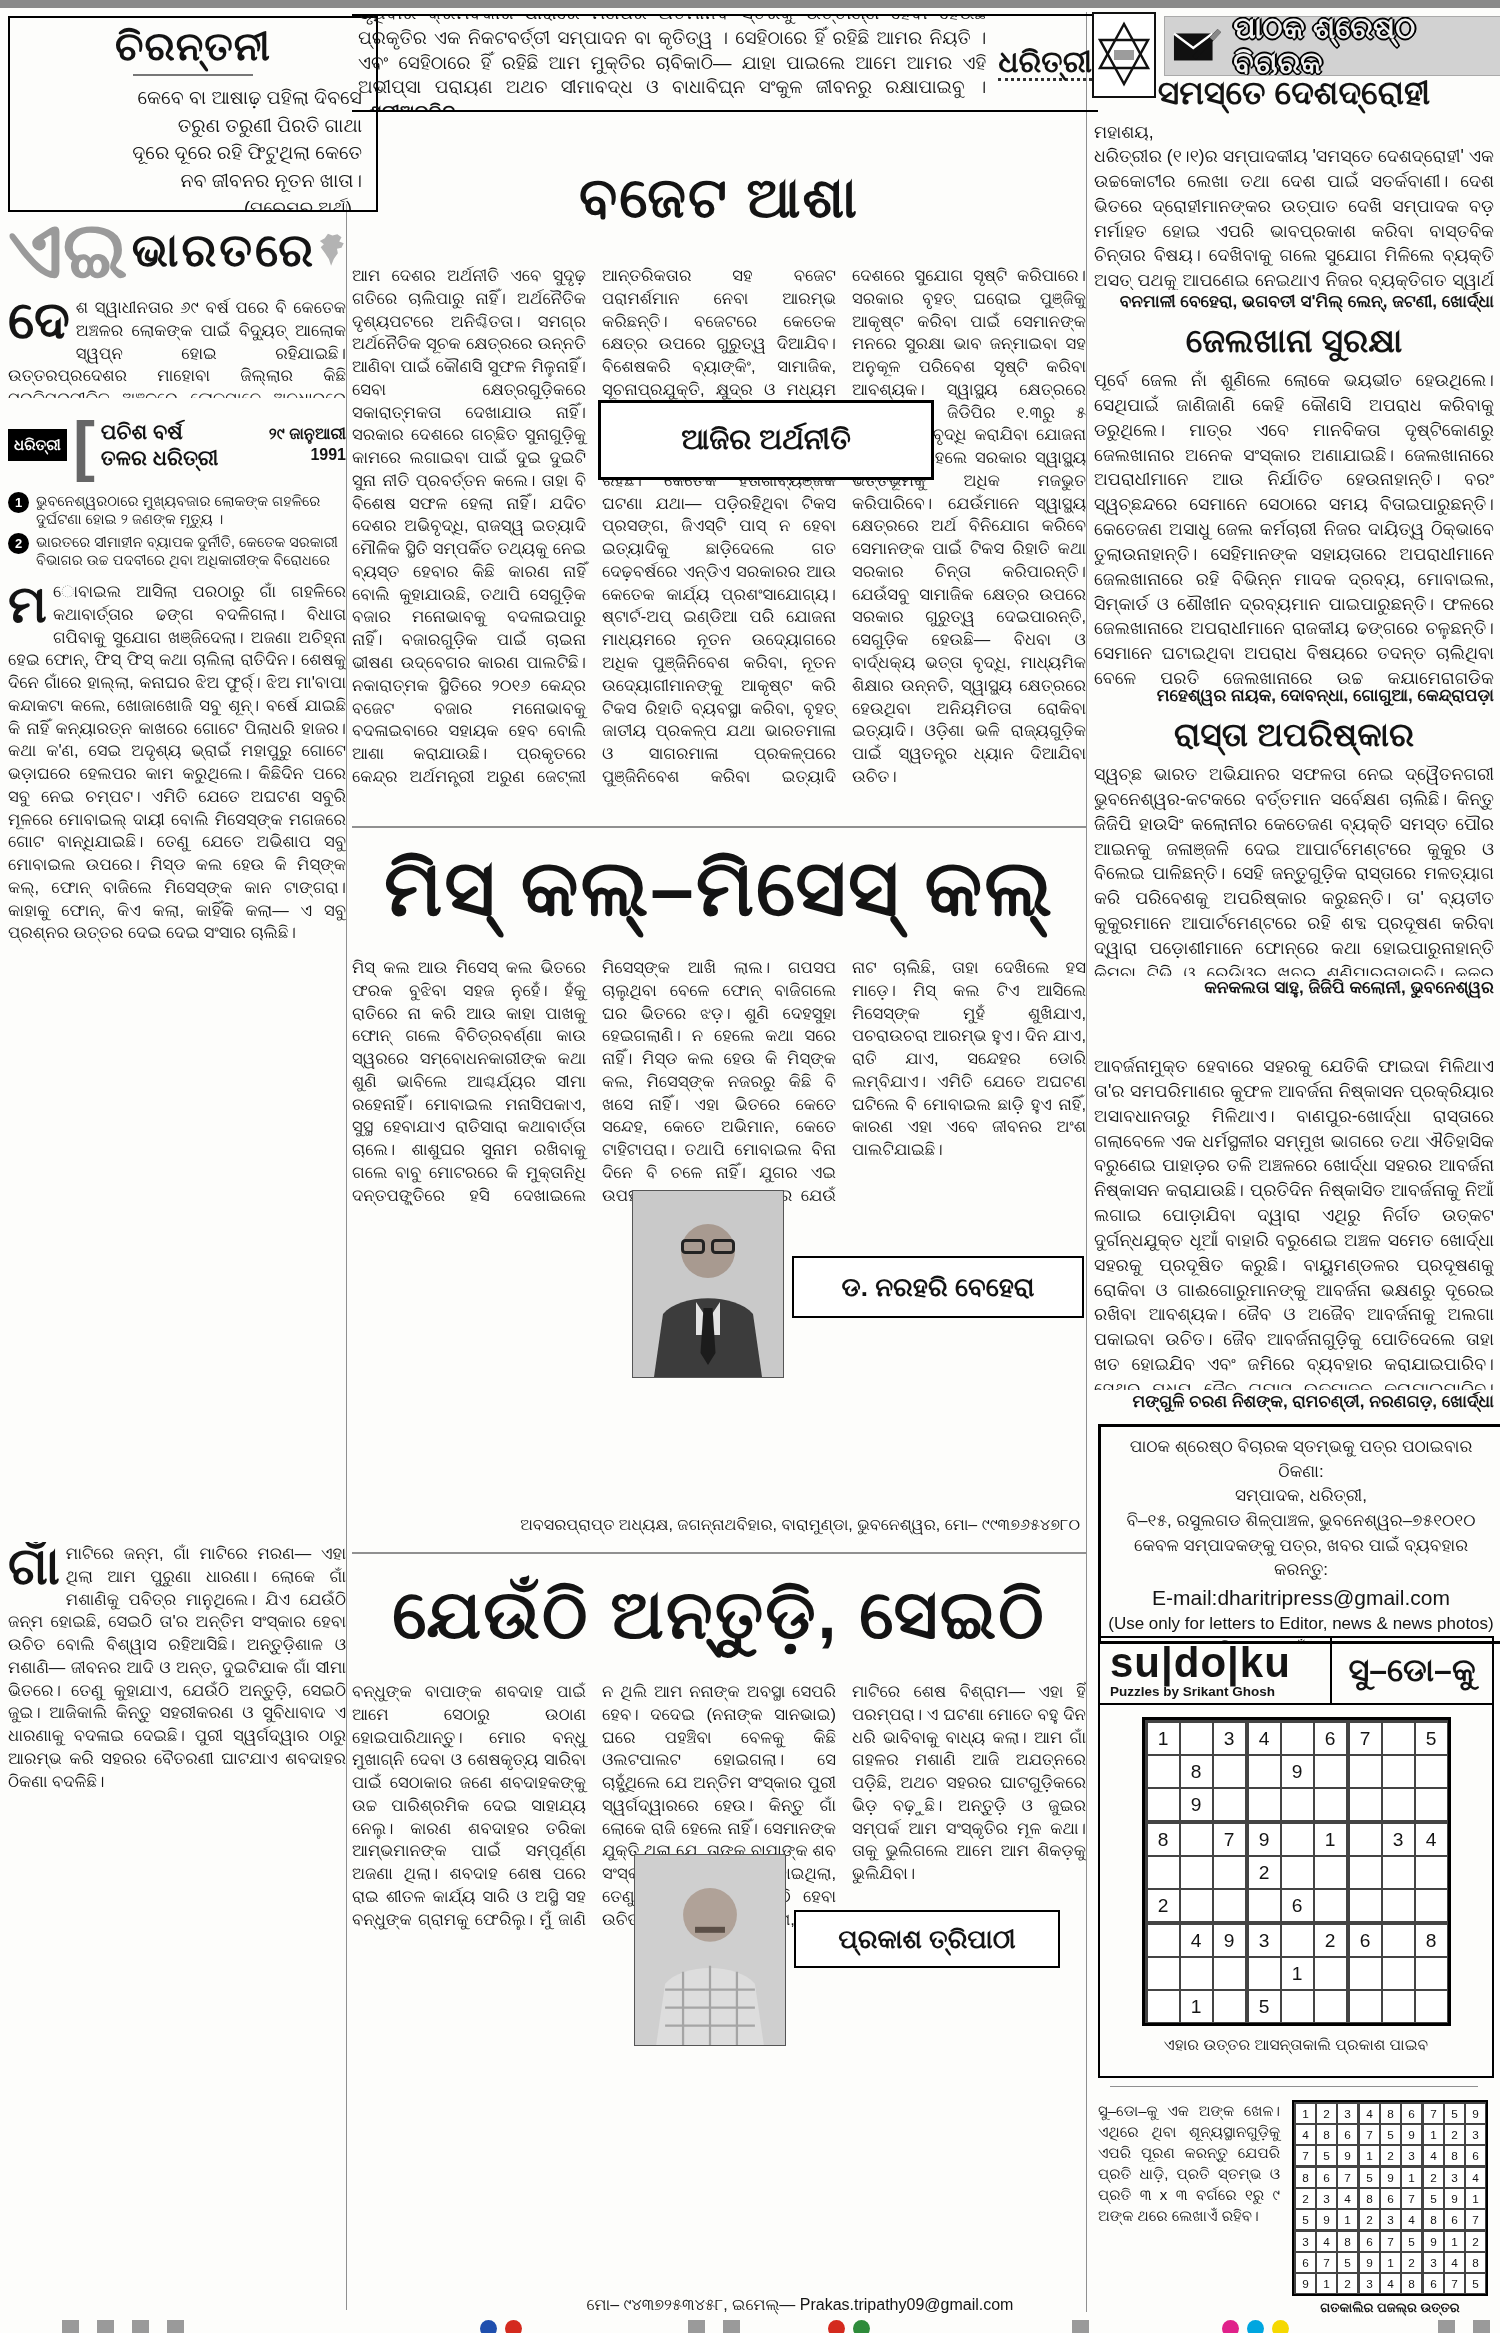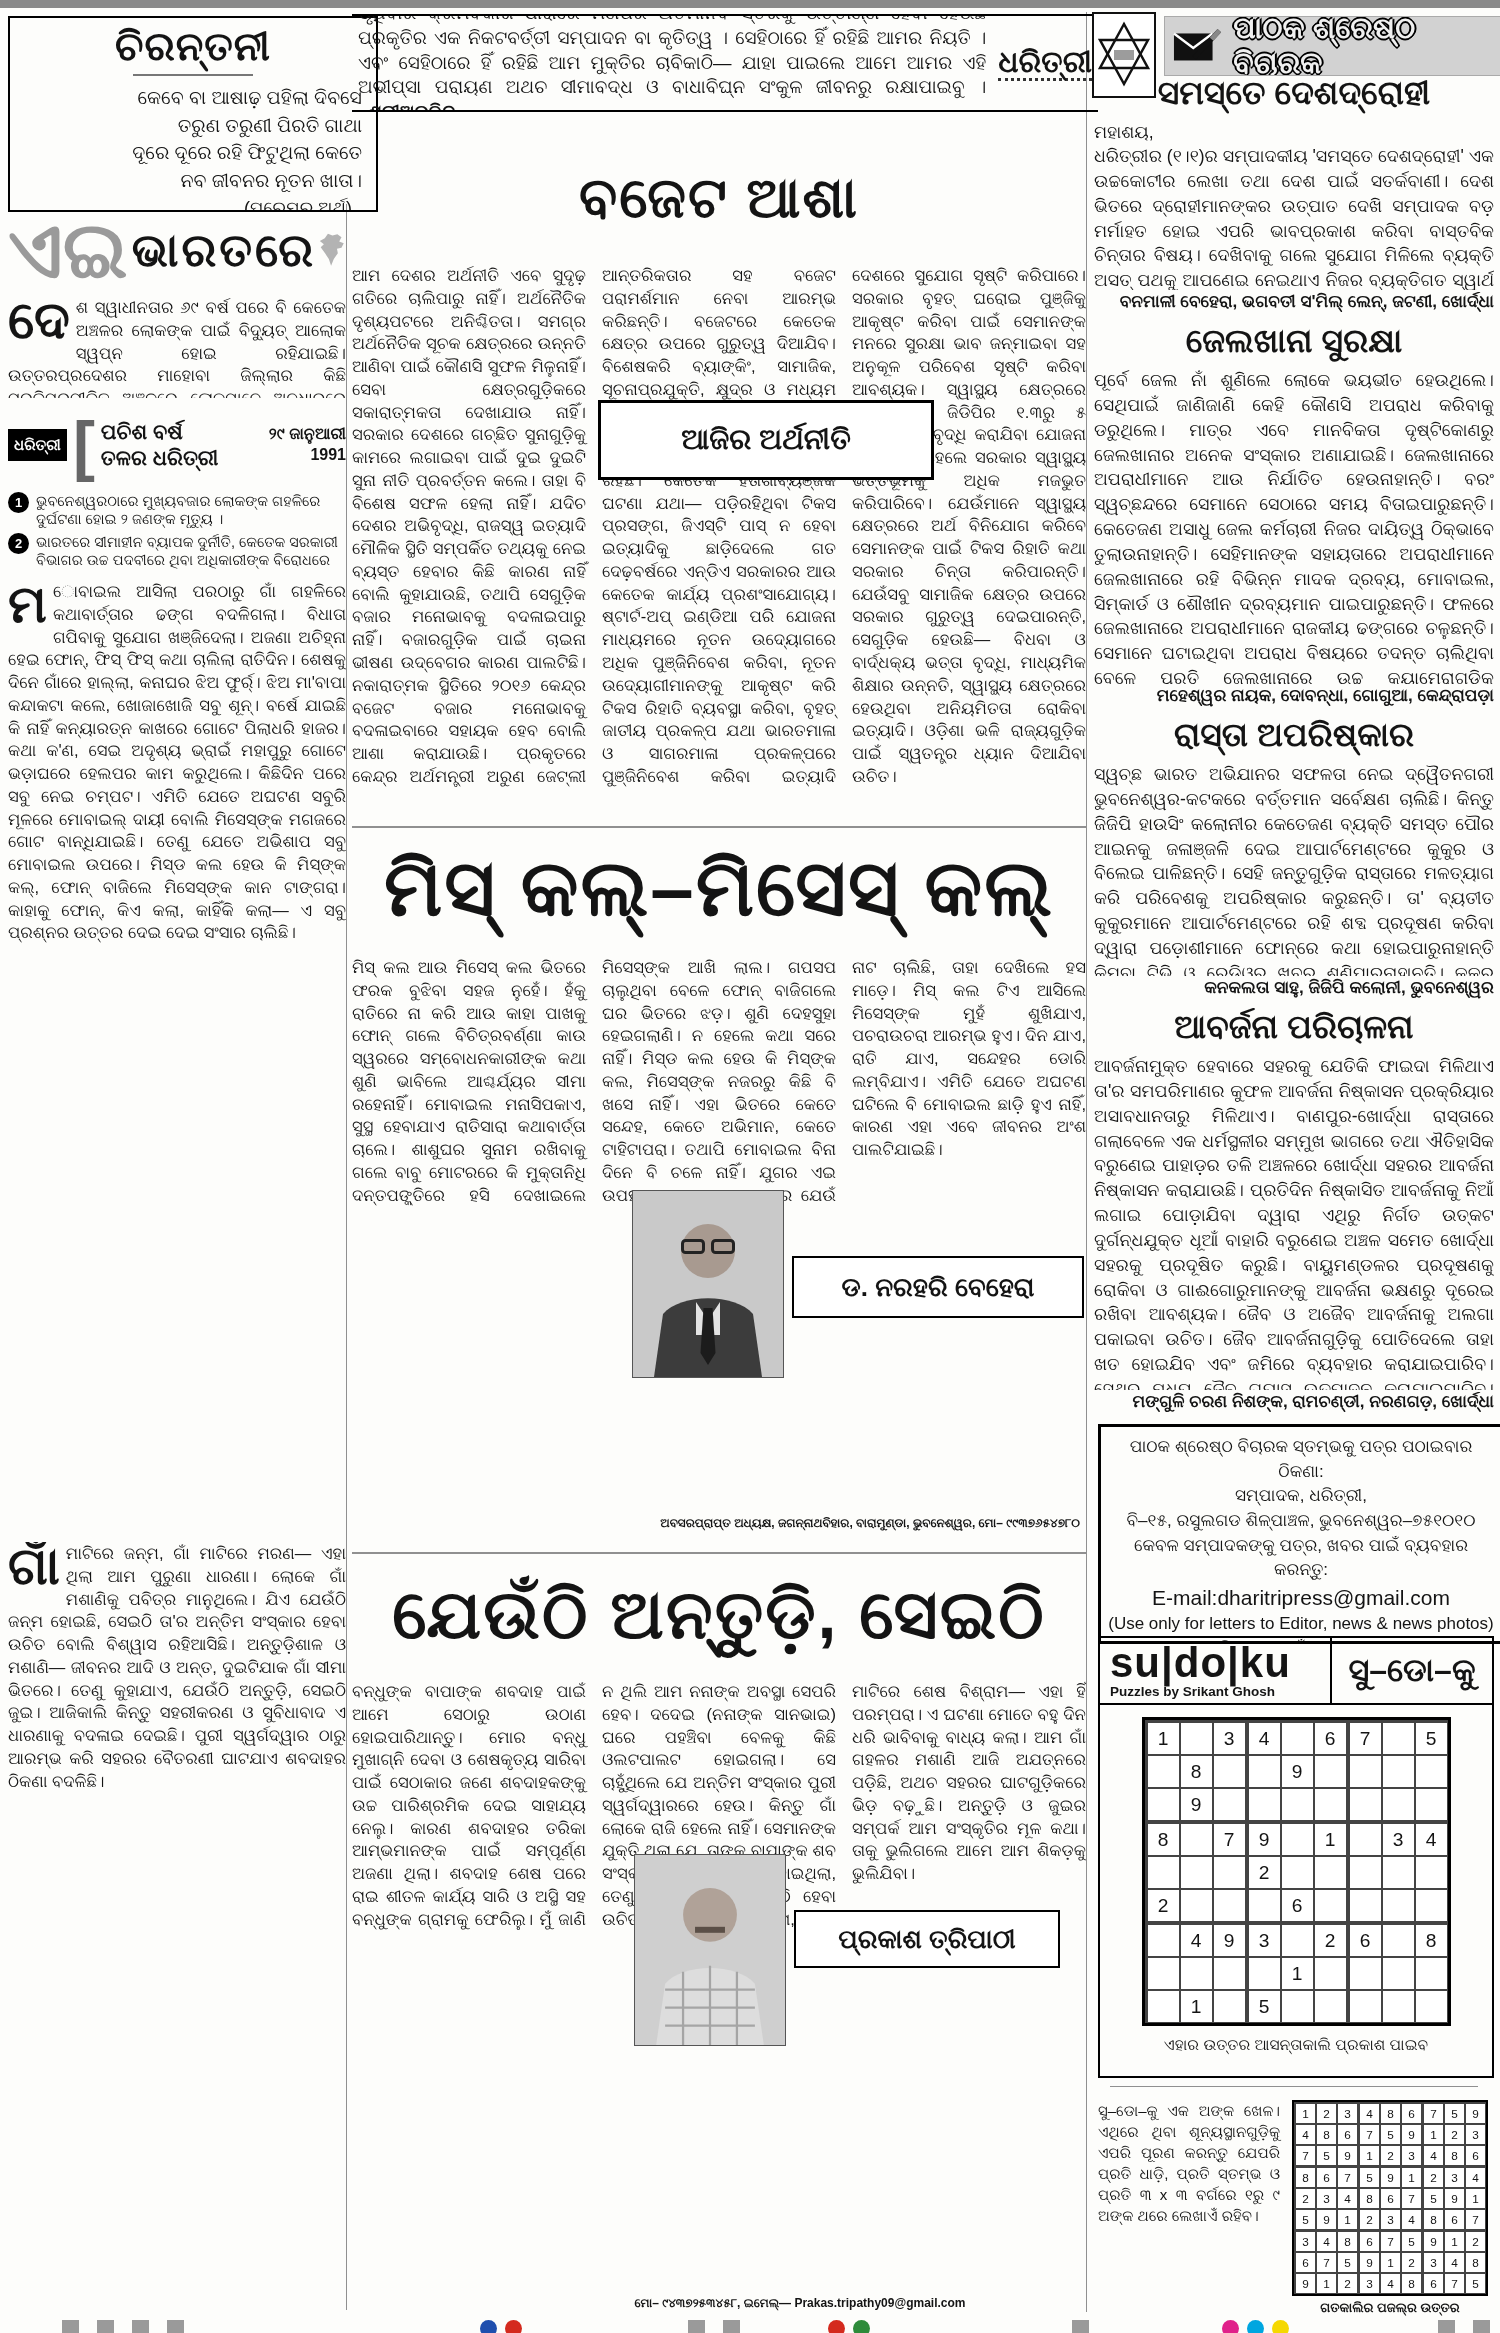--- a/index.html
+++ b/index.html
@@ -33,21 +33,21 @@
   .quote-text{font-size:18.5px;line-height:1.35;flex:1;}
   .quote-attr{font-weight:bold;white-space:nowrap;}
   .brand-logo{font-size:30px;font-weight:900;border-bottom:3px dotted #333;line-height:1.1;}
   .headline{font-weight:900;text-align:center;letter-spacing:2px;}
   .cols3{column-count:3;column-gap:16px;}
   .inset-box{border:3px solid #000;background:#fff;display:flex;align-items:center;justify-content:center;z-index:3;}
   .inset-box span{font-size:29px;font-weight:900;}
   .photo-frame{border:1px solid #555;background:#c9c9c9;z-index:3;}
   .nameplate{border:2px solid #000;background:#fff;display:flex;align-items:center;justify-content:center;z-index:4;}
   .nameplate span{font-size:26px;font-weight:bold;}
-  .art-footer{font-size:12px;font-weight:bold;}
+  .art-footer{font-size:16px;font-weight:normal;}
   
   .lt-band{background:#d2d2d2;display:flex;align-items:center;gap:10px;padding:4px 8px;border:1px solid #aaa;}
   .lt-title{font-size:30px;font-weight:900;color:#f0f0f0;
             text-shadow:-2px 0 #000,2px 0 #000,0 -2px #000,0 2px #000,-1px -1px #000,1px 1px #000;}
   .letter-head{font-size:33px;font-weight:bold;text-align:center;}
   .letter-body{font-size:17.5px;line-height:1.42;}
   .byline{font-size:17px;font-weight:bold;text-align:right;}
   .contact-box{border:3px solid #000;text-align:center;padding:8px 4px;}
   .cb-line{font-size:17px;line-height:1.45;}
   .cb-mail{font-size:21px;line-height:1.4;}
@@ -216,21 +216,20 @@
   <div class="abs byline" style="left:1094px;top:284px;width:400px;height:24px;">ବନମାଳୀ ବେହେରା, ଭଗବତୀ ସ'ମିଲ୍ ଲେନ୍, ଜଟଣୀ, ଖୋର୍ଦ୍ଧା</div>
 
   <div class="abs letter-head" style="left:1094px;top:314px;width:400px;height:44px;">ଜେଲଖାନା ସୁରକ୍ଷା</div>
   <div class="abs letter-body just" style="left:1094px;top:360px;width:400px;height:316px;">ପୂର୍ବେ ଜେଲ ନାଁ ଶୁଣିଲେ ଲୋକେ ଭୟଭୀତ ହେଉଥିଲେ। ସେଥିପାଇଁ ଜାଣିଜାଣି କେହି କୌଣସି ଅପରାଧ କରିବାକୁ ଡରୁଥିଲେ। ମାତ୍ର ଏବେ ମାନବିକତା ଦୃଷ୍ଟିକୋଣରୁ ଜେଲଖାନାର ଅନେକ ସଂସ୍କାର ଅଣାଯାଇଛି। ଜେଲଖାନାରେ ଅପରାଧୀମାନେ ଆଉ ନିର୍ଯାତିତ ହେଉନାହାନ୍ତି। ବରଂ ସ୍ୱଚ୍ଛନ୍ଦରେ ସେମାନେ ସେଠାରେ ସମୟ ବିତାଇପାରୁଛନ୍ତି। କେତେଜଣ ଅସାଧୁ ଜେଲ କର୍ମଚାରୀ ନିଜର ଦାୟିତ୍ୱ ଠିକ୍‌ଭାବେ ତୁଲାଉନାହାନ୍ତି। ସେହିମାନଙ୍କ ସହାୟତାରେ ଅପରାଧୀମାନେ ଜେଲଖାନାରେ ରହି ବିଭିନ୍ନ ମାଦକ ଦ୍ରବ୍ୟ, ମୋବାଇଲ, ସିମ୍‌କାର୍ଡ ଓ ଶୌଖୀନ ଦ୍ରବ୍ୟମାନ ପାଇପାରୁଛନ୍ତି। ଫଳରେ ଜେଲଖାନାରେ ଅପରାଧୀମାନେ ରାଜକୀୟ ଢଙ୍ଗରେ ଚଳୁଛନ୍ତି। ସେମାନେ ଘଟାଇଥିବା ଅପରାଧ ବିଷୟରେ ତଦନ୍ତ ଚାଲିଥିବା ବେଳେ ପ୍ରତି ଜେଲଖାନାରେ ଉଚ୍ଚ କ୍ୟାମେରାଗୁଡ଼ିକୁ ଲଗାଇଦେଇ ନୀରବରେ ବସିଗଲେ ଚଳିବ ନାହିଁ। ସେହି କ୍ୟାମେରାଗୁଡ଼ିକର ରକ୍ଷଣାବେକ୍ଷଣ ଓ ଏହାର ଠିକ୍ କାର୍ଯ୍ୟକାରିତା ପ୍ରତି ଦୃଷ୍ଟିଦେବା ଏକାନ୍ତ ବାଞ୍ଛନୀୟ। ନଚେତ୍ ନାମକୁ ମାତ୍ର କ୍ୟାମେରା ଲାଗିବା ସାର ହେବ ।</div>
   <div class="abs byline" style="left:1094px;top:678px;width:400px;height:24px;">ମହେଶ୍ୱର ନାୟକ, ଦୋବନ୍ଧା, ଗୋଗୁଆ, କେନ୍ଦ୍ରାପଡ଼ା</div>
 
   <div class="abs letter-head" style="left:1094px;top:708px;width:400px;height:44px;">ରାସ୍ତା ଅପରିଷ୍କାର</div>
   <div class="abs letter-body just" style="left:1094px;top:754px;width:400px;height:214px;">ସ୍ୱଚ୍ଛ ଭାରତ ଅଭିଯାନର ସଫଳତା ନେଇ ଦ୍ୱୈତନଗରୀ ଭୁବନେଶ୍ୱର-କଟକରେ ବର୍ତ୍ତମାନ ସର୍ବେକ୍ଷଣ ଚାଲିଛି। କିନ୍ତୁ ଜିଜିପି ହାଉସିଂ କଲୋନୀର କେତେଜଣ ବ୍ୟକ୍ତି ସମସ୍ତ ପୌର ଆଇନକୁ ଜଳାଞ୍ଜଳି ଦେଇ ଆପାର୍ଟମେଣ୍ଟରେ କୁକୁର ଓ ବିଲେଇ ପାଳିଛନ୍ତି। ସେହି ଜନ୍ତୁଗୁଡ଼ିକ ରାସ୍ତାରେ ମଳତ୍ୟାଗ କରି ପରିବେଶକୁ ଅପରିଷ୍କାର କରୁଛନ୍ତି। ତା' ବ୍ୟତୀତ କୁକୁରମାନେ ଆପାର୍ଟମେଣ୍ଟରେ ରହି ଶବ୍ଦ ପ୍ରଦୂଷଣ କରିବା ଦ୍ୱାରା ପଡ଼ୋଶୀମାନେ ଫୋନ୍‌ରେ କଥା ହୋଇପାରୁନାହାନ୍ତି କିମ୍ବା ଟିଭି ଓ ରେଡିଓରୁ ଖବର ଶୁଣିପାରୁନାହାନ୍ତି। କୁକୁର ପାଳିବା ପାଇଁ ସେମାନେ ମ୍ୟୁନିସିପାଲିଟିରୁ ଲାଇସେନ୍ସ ନେଇନାହାନ୍ତି। ସ୍ୱଚ୍ଛ ଭାରତ ଅଭିଯାନର ସଫଳତା ପାଇଁ ପୌର କର୍ତ୍ତୃପକ୍ଷ ଏହାର ପ୍ରତିକାର କରିବା ଆବଶ୍ୟକ। କୁକୁର ପାଳୁଥିବା ବ୍ୟକ୍ତି କୁକୁର ଦ୍ୱାରା ରାସ୍ତା ଅପରିଷ୍କାର ନ କରନ୍ତୁ କିମ୍ବା ଶବ୍ଦ ପ୍ରଦୂଷଣ ଯେପରି ନ ହୁଏ, ସେଥିପ୍ରତି ଦୃଷ୍ଟି ଦିଅନ୍ତୁ। କୁକୁର ପାଳନର ସମସ୍ତ ନୀତିନିୟମ ପାଳନ କରନ୍ତୁ ।</div>
   <div class="abs byline" style="left:1094px;top:970px;width:400px;height:24px;">କନକଲତା ସାହୁ, ଜିଜିପି କଲୋନୀ, ଭୁବନେଶ୍ୱର</div>
 
-  <div class="abs letter-head" style="left:1094px;top:1000px;width:400px;height:44px;">ଆବର୍ଜନା ପରିଚାଳନା</div>
   <div class="abs letter-body just" style="left:1094px;top:1046px;width:400px;height:336px;">ଆବର୍ଜନାମୁକ୍ତ ହେବାରେ ସହରକୁ ଯେତିକି ଫାଇଦା ମିଳିଥାଏ ତା'ର ସମପରିମାଣର କୁଫଳ ଆବର୍ଜନା ନିଷ୍କାସନ ପ୍ରକ୍ରିୟାର ଅସାବଧାନତାରୁ ମିଳିଥାଏ। ବାଣପୁର-ଖୋର୍ଦ୍ଧା ରାସ୍ତାରେ ଗଲାବେଳେ ଏକ ଧର୍ମସ୍ଥଳୀର ସମ୍ମୁଖ ଭାଗରେ ତଥା ଐତିହାସିକ ବରୁଣେଇ ପାହାଡ଼ର ତଳି ଅଞ୍ଚଳରେ ଖୋର୍ଦ୍ଧା ସହରର ଆବର୍ଜନା ନିଷ୍କାସନ କରାଯାଉଛି। ପ୍ରତିଦିନ ନିଷ୍କାସିତ ଆବର୍ଜନାକୁ ନିଆଁ ଲଗାଇ ପୋଡ଼ାଯିବା ଦ୍ୱାରା ଏଥିରୁ ନିର୍ଗତ ଉତ୍କଟ ଦୁର୍ଗନ୍ଧଯୁକ୍ତ ଧୂଆଁ ବାହାରି ବରୁଣେଇ ଅଞ୍ଚଳ ସମେତ ଖୋର୍ଦ୍ଧା ସହରକୁ ପ୍ରଦୂଷିତ କ​ରୁଛି। ବାୟୁମଣ୍ଡଳର ପ୍ରଦୂଷଣକୁ ରୋକିବା ଓ ଗାଈଗୋରୁମାନଙ୍କୁ ଆବର୍ଜନା ଭକ୍ଷଣରୁ ଦୂରେଇ ରଖିବା ଆବଶ୍ୟକ। ଜୈବ ଓ ଅଜୈବ ଆବର୍ଜନାକୁ ଅଲଗା ପକାଇବା ଉଚିତ। ଜୈବ ଆବର୍ଜନାଗୁଡ଼ିକୁ ପୋତିଦେଲେ ତାହା ଖତ ହୋଇଯିବ ଏବଂ ଜମିରେ ବ୍ୟବହାର କରାଯାଇପାରିବ। ସେଥିରୁ ମଧ୍ୟ ଜୈବ ଗ୍ୟାସ୍ ଉତ୍ପାଦନ କରାଯାଇପାରିବ। ଅଜୈବ ଆବର୍ଜନାଗୁଡ଼ିକୁ ପୁନଃଚକ୍ରଣ କରାଯାଇପାରିବ ।</div>
   <div class="abs byline" style="left:1094px;top:1384px;width:400px;height:24px;">ମଙ୍ଗୁଳି ଚରଣ ନିଶଙ୍କ, ରାମଚଣ୍ଡୀ, ନରଣଗଡ଼, ଖୋର୍ଦ୍ଧା</div>
 
   <div class="abs contact-box" style="left:1098px;top:1416px;width:392px;height:198px;">
     <div class="cb-line">ପାଠକ ଶ୍ରେଷ୍ଠ ବିଚାରକ ସ୍ତମ୍ଭକୁ ପତ୍ର ପଠାଇବାର ଠିକଣା:</div>
     <div class="cb-line">ସମ୍ପାଦକ, ଧରିତ୍ରୀ,</div>
     <div class="cb-line">ବି–୧୫, ରସୁଲଗଡ ଶିଳ୍ପାଞ୍ଚଳ, ଭୁବନେଶ୍ୱର–୭୫୧୦୧୦</div>
     <div class="cb-line">କେବଳ ସମ୍ପାଦକଙ୍କୁ ପତ୍ର, ଖବର ପାଇଁ ବ୍ୟବହାର କରନ୍ତୁ:</div>
     <div class="cb-mail">E-mail:dharitripress@gmail.com</div>
     <div class="cb-line">(Use only for letters to Editor, news &amp; news photos)</div>

